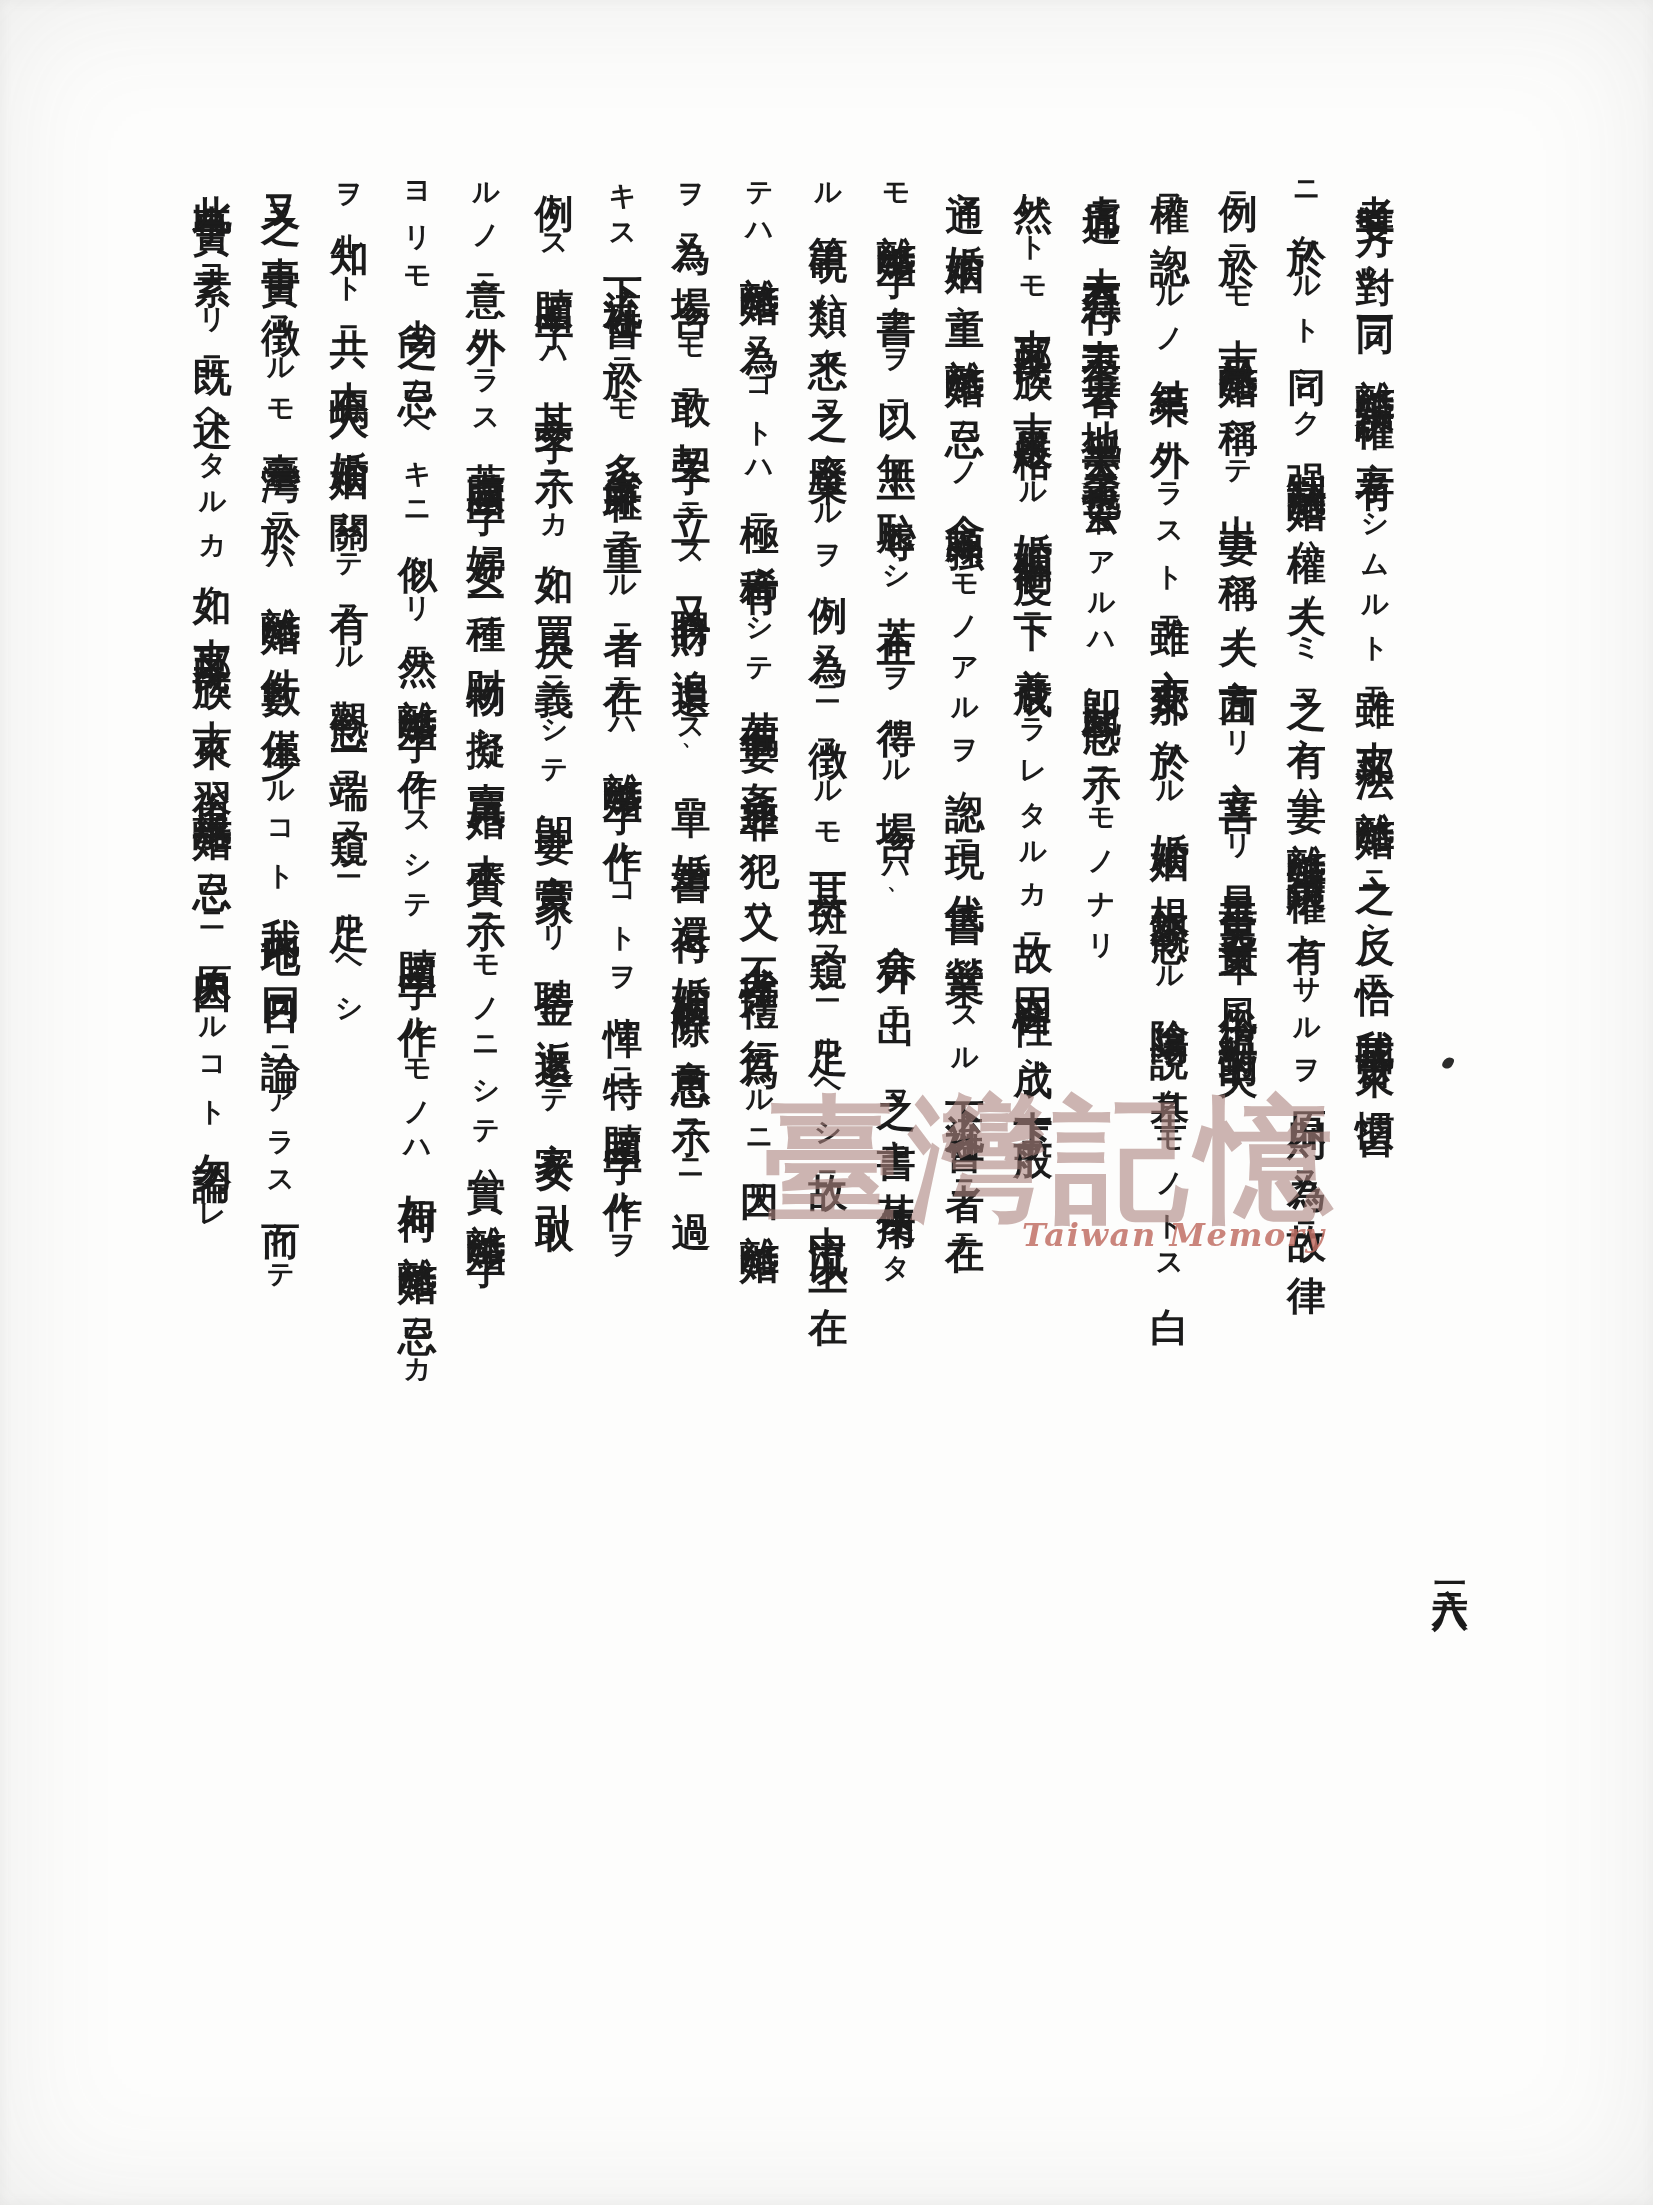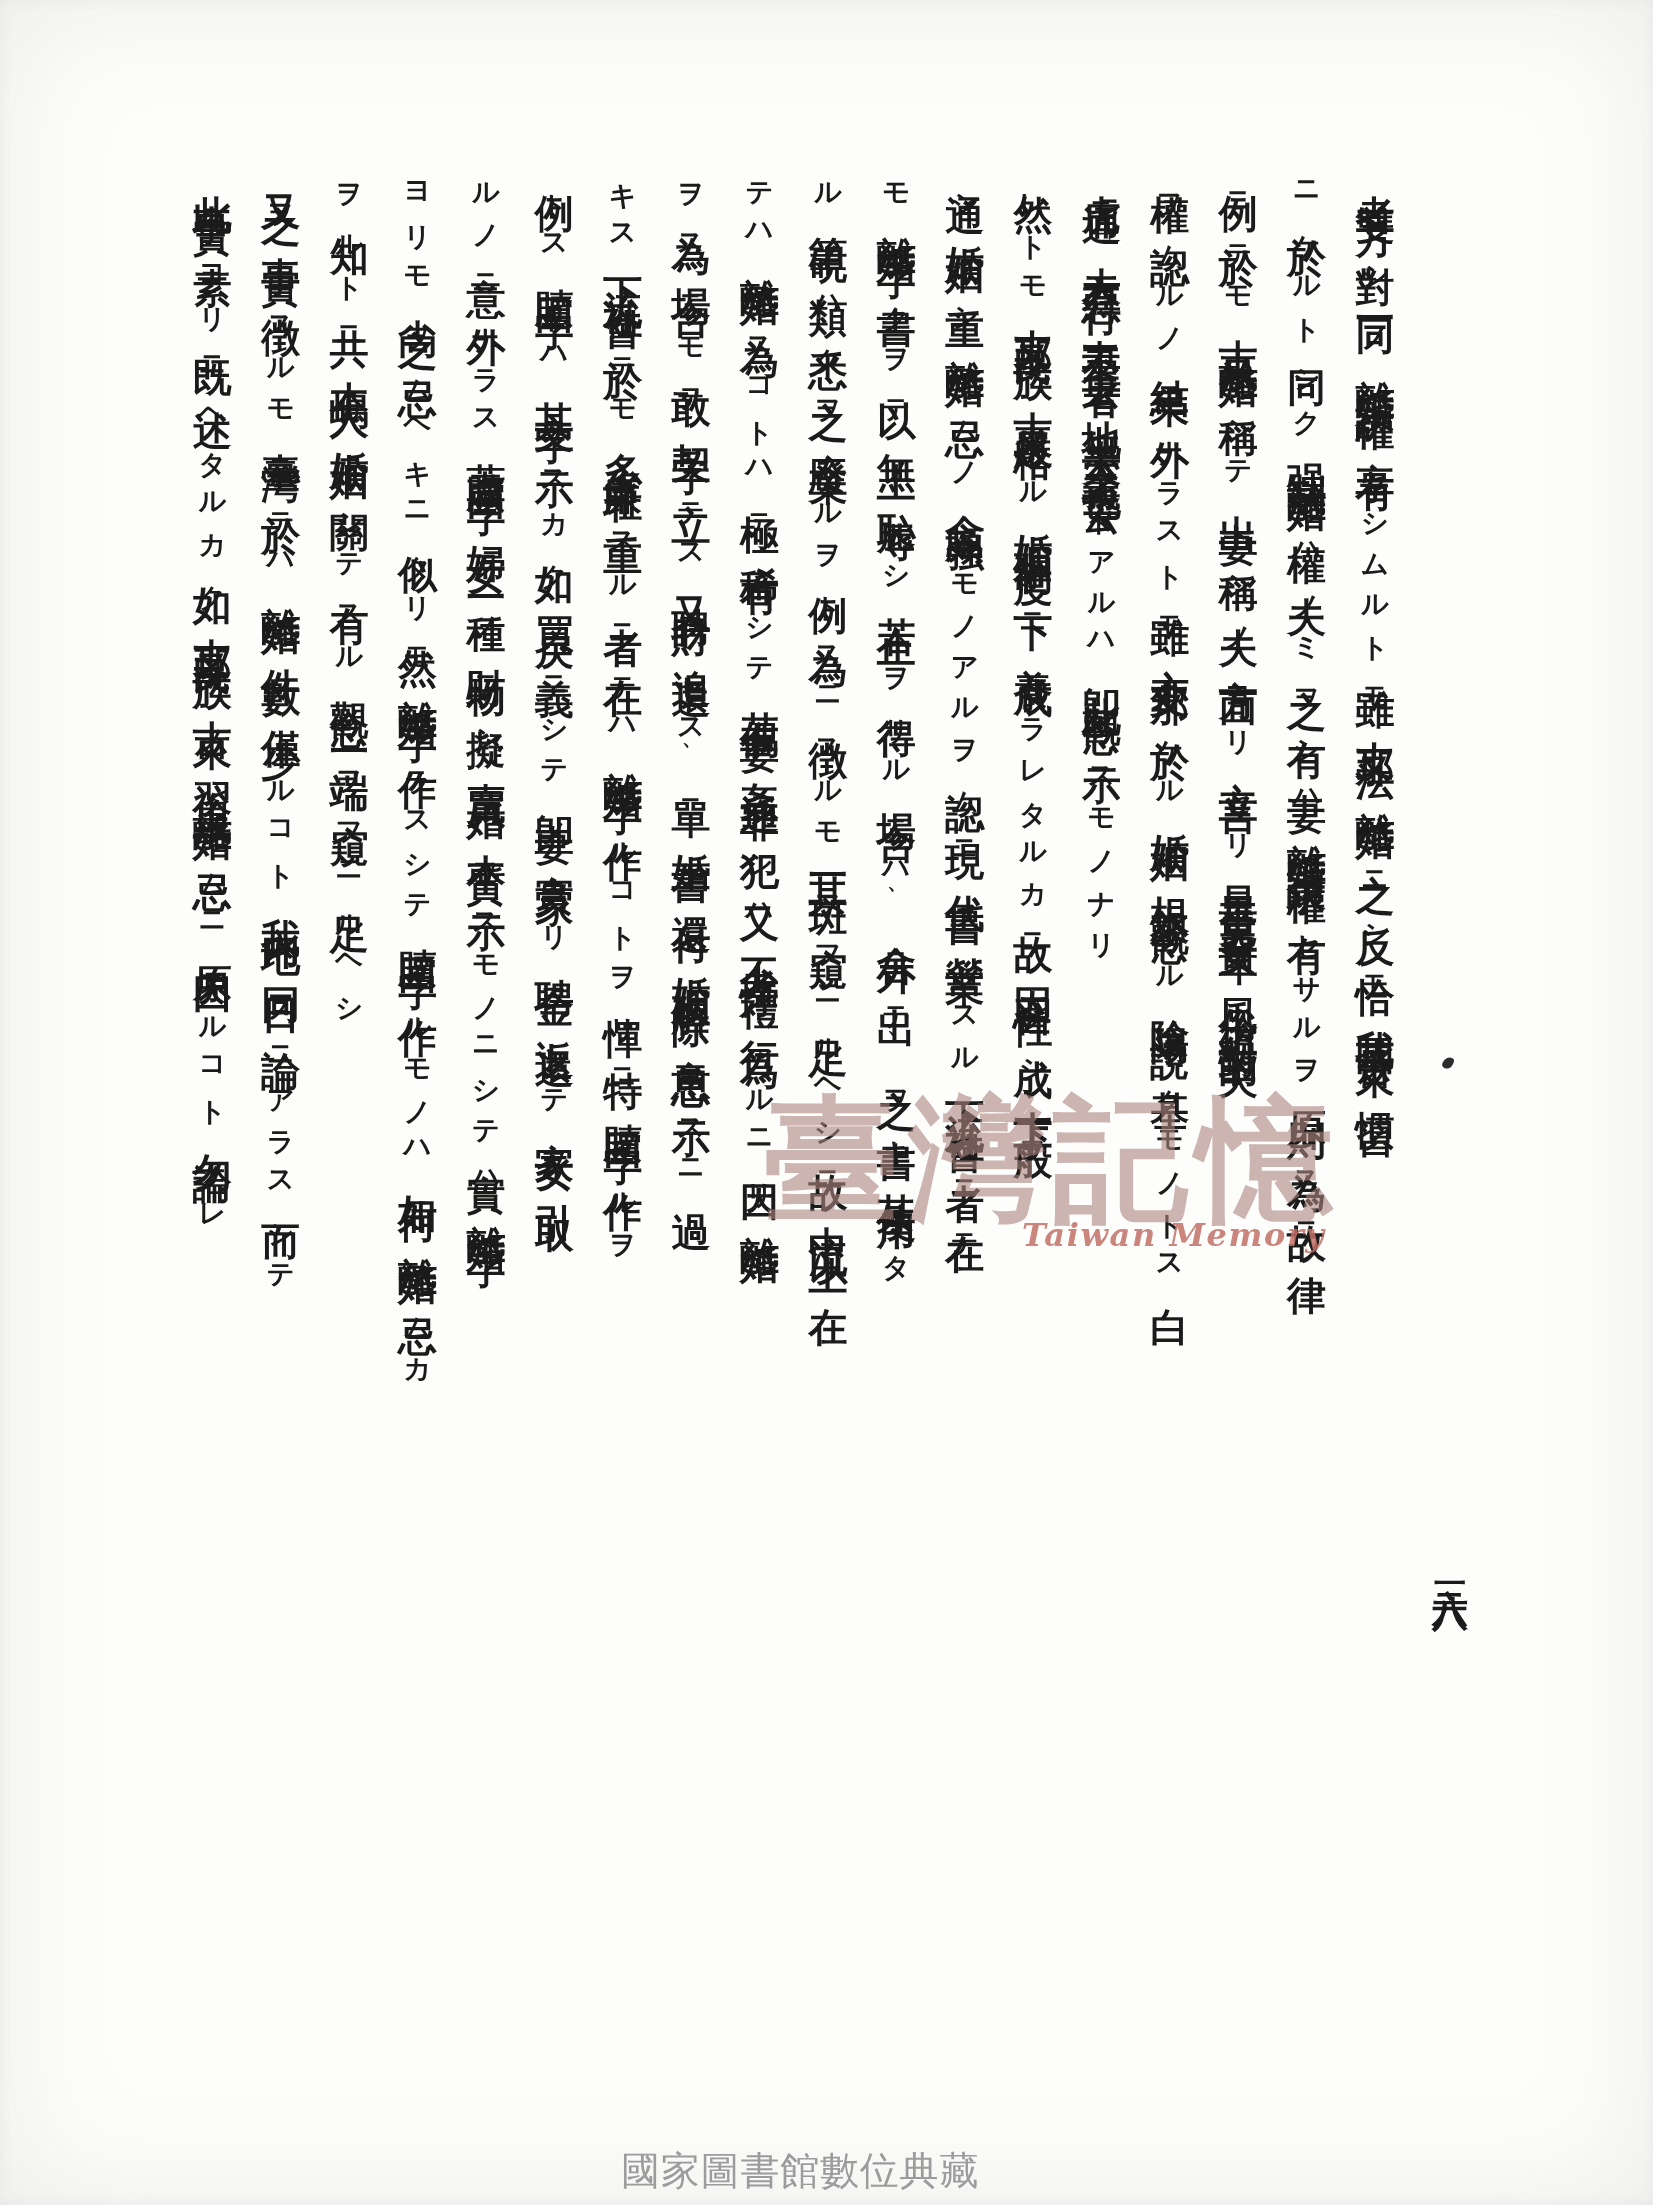--- a/index.html
+++ b/index.html
@@ -113,16 +113,15 @@
     <div class="v-col">此事實<span class="kana">ハ</span>素<span class="kana">ヨ</span><span class="kana">リ</span>既<span class="kana">ニ</span>述<span class="kana">ヘ</span><span class="kana">タ</span><span class="kana">ル</span><span class="kana">カ</span>如<span class="kana">ク</span>支那民族<span class="kana">カ</span>古來<span class="kana">ノ</span>習俗上離婚<span class="kana">ヲ</span>忌<span class="kana">ム</span><span class="kana">ニ</span>原因<span class="kana">ス</span><span class="kana">ル</span><span class="kana">コ</span><span class="kana">ト</span>勿論<span class="kana">ナ</span><span class="kana">レ</span></div>
   </div>
 
   <div class="ink-speck"></div>
 
   <div class="watermark-cjk">臺灣記憶</div>
   <div class="watermark-latin">Taiwan Memory</div>
 
   <div class="page-number">三六八</div>
 
-  <div class="footer-text">國家圖書館數位典藏</div>
 
 </div>
 
 
 </body></html>

